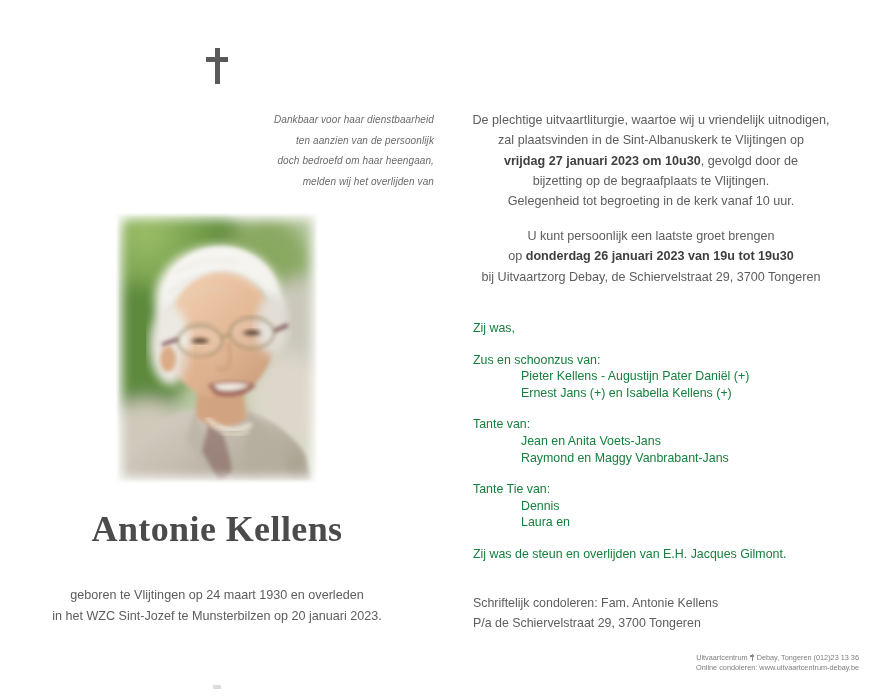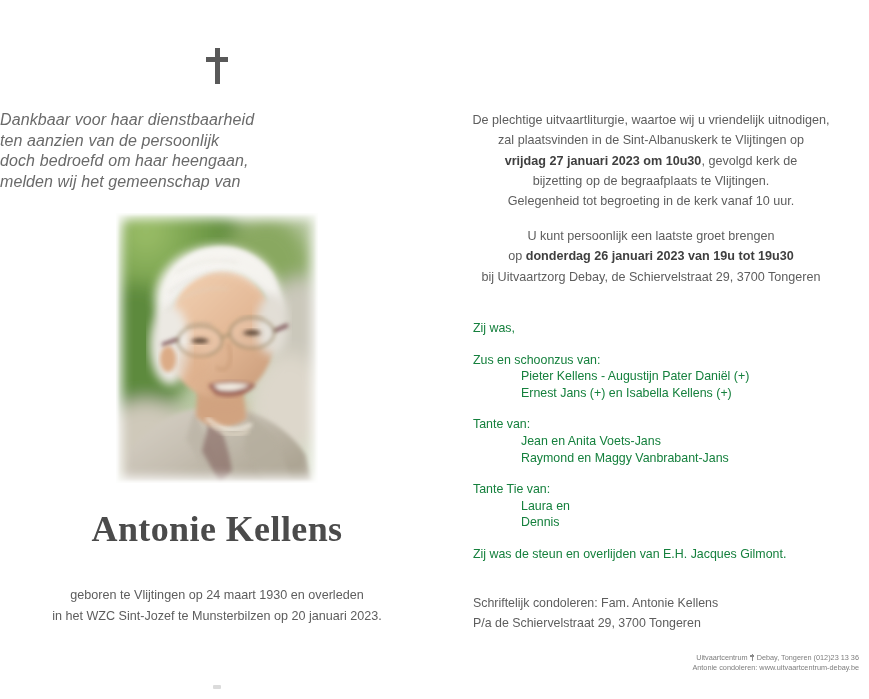--- a/index.html
+++ b/index.html
@@ -68,23 +68,23 @@
     height: 5px;
     background: #595959;
   }
 
   
   .verse {
     position: absolute;
     left: 0;
     top: 110px;
     width: 434px;
-    text-align: left;
+    text-align: right;
     font-style: italic;
-    font-size: 16px;
+    font-size: 10px;
     line-height: 20.5px;
     color: #6a6a6a;
     letter-spacing: .1px;
   }
   .verse div { white-space: nowrap; }
 
   
   .photo-frame {
     position: absolute;
     left: 116px;
@@ -235,21 +235,21 @@
       <span class="cross">
         <span class="bar-v"></span>
         <span class="bar-h"></span>
       </span>
     </div>
 
     <div class="verse">
       <div>Dankbaar voor haar dienstbaarheid</div>
       <div>ten aanzien van de persoonlijk</div>
       <div>doch bedroefd om haar heengaan,</div>
-      <div>melden wij het gemeenschap van</div>
+      <div>melden wij het overlijden van</div>
     </div>
 
     <div class="photo-frame">
       <div class="photo-inner">
         <svg class="photo-svg" viewBox="0 0 202 270" preserveAspectRatio="xMidYMid slice">
           <defs>
             <radialGradient id="bgLeaf" cx="30%" cy="22%" r="85%">
               <stop offset="0%" stop-color="#9ec06a"></stop>
               <stop offset="45%" stop-color="#6f9a47"></stop>
               <stop offset="100%" stop-color="#3f6a2c"></stop>
@@ -365,21 +365,21 @@
       <div>geboren te Vlijtingen op 24 maart 1930 en overleden</div>
       <div>in het WZC Sint-Jozef te Munsterbilzen op 20 januari 2023.</div>
     </div>
   </div>
 
   <div class="col-right">
 
     <div class="service-block">
       <div class="ln">De plechtige uitvaartliturgie, waartoe wij u vriendelijk uitnodigen,</div>
       <div class="ln">zal plaatsvinden in de Sint-Albanuskerk te Vlijtingen op</div>
-      <div class="ln"><b>vrijdag 27 januari 2023 om 10u30</b><span>, gevolgd kerk de</span></div>
+      <div class="ln"><b>vrijdag 27 januari 2023 om 10u30</b><span>, gevolgd door de</span></div>
       <div class="ln">bijzetting op de begraafplaats te Vlijtingen.</div>
       <div class="ln">Gelegenheid tot begroeting in de kerk vanaf 10 uur.</div>
     </div>
 
     <div class="visit-block">
       <div class="ln">U kunt persoonlijk een laatste groet brengen</div>
       <div class="ln"><span>op </span><b>donderdag 26 januari 2023 van 19u tot 19u30</b></div>
       <div class="ln">bij Uitvaartzorg Debay, de Schiervelstraat 29, 3700 Tongeren</div>
     </div>
 
@@ -393,32 +393,32 @@
       </div>
 
       <div class="fam-group">
         <div class="fam-role">Tante van:</div>
         <div class="fam-member">Jean en Anita Voets-Jans</div>
         <div class="fam-member">Raymond en Maggy Vanbrabant-Jans</div>
       </div>
 
       <div class="fam-group">
         <div class="fam-role">Tante Tie van:</div>
+        <div class="fam-member">Dennis</div>
         <div class="fam-member">Laura en</div>
-        <div class="fam-member">Dennis</div>
       </div>
 
       <div class="fam-note">Zij was de steun en overlijden van E.H. Jacques Gilmont.</div>
     </div>
 
     <div class="condolence-block">
       <div>Schriftelijk condoleren: Fam. Antonie Kellens</div>
       <div>P/a de Schiervelstraat 29, 3700 Tongeren</div>
     </div>
 
     <div class="footer-block">
       <div class="fline"><span>Uitvaartcentrum</span><span class="footer-cross"><i class="fv"></i><i class="fh"></i></span><span>Debay, Tongeren (012)23 13 36</span></div>
-      <div class="fline">Antonie condoleren: www.uitvaartcentrum-debay.be</div>
+      <div class="fline">Online condoleren: www.uitvaartcentrum-debay.be</div>
     </div>
   </div>
 
   <div class="fold-mark"></div>
 </div>
 
 </body></html>

